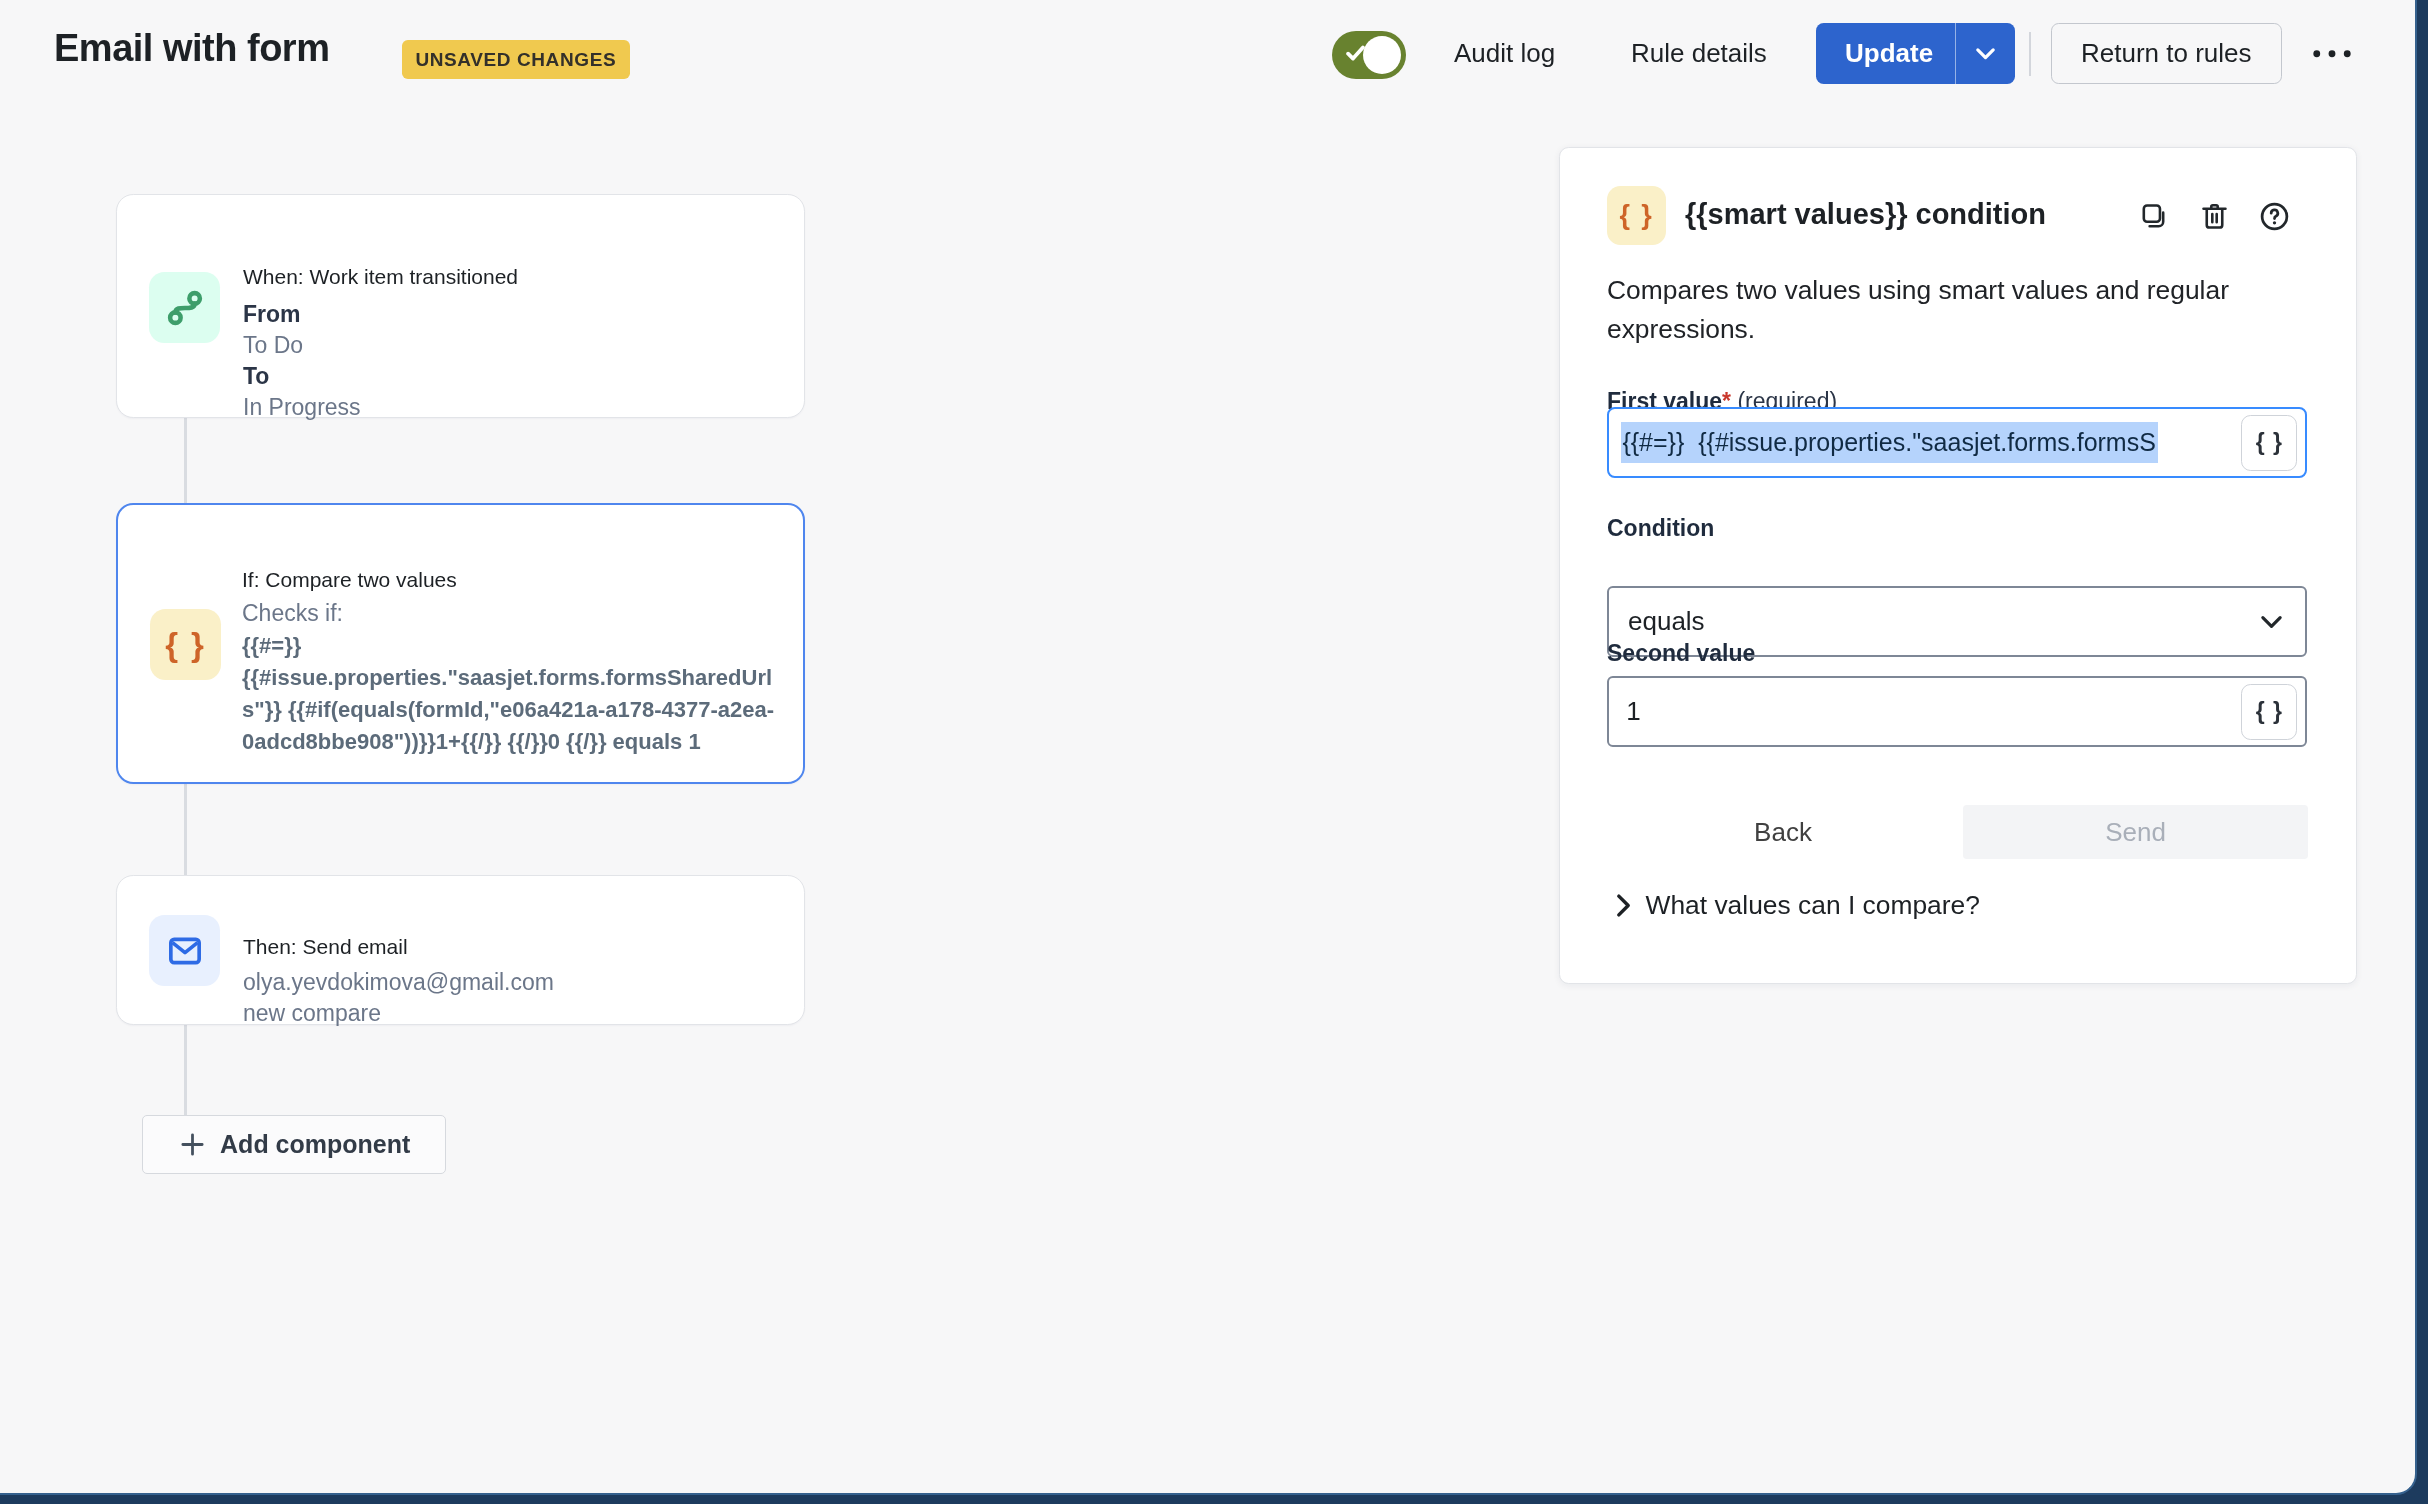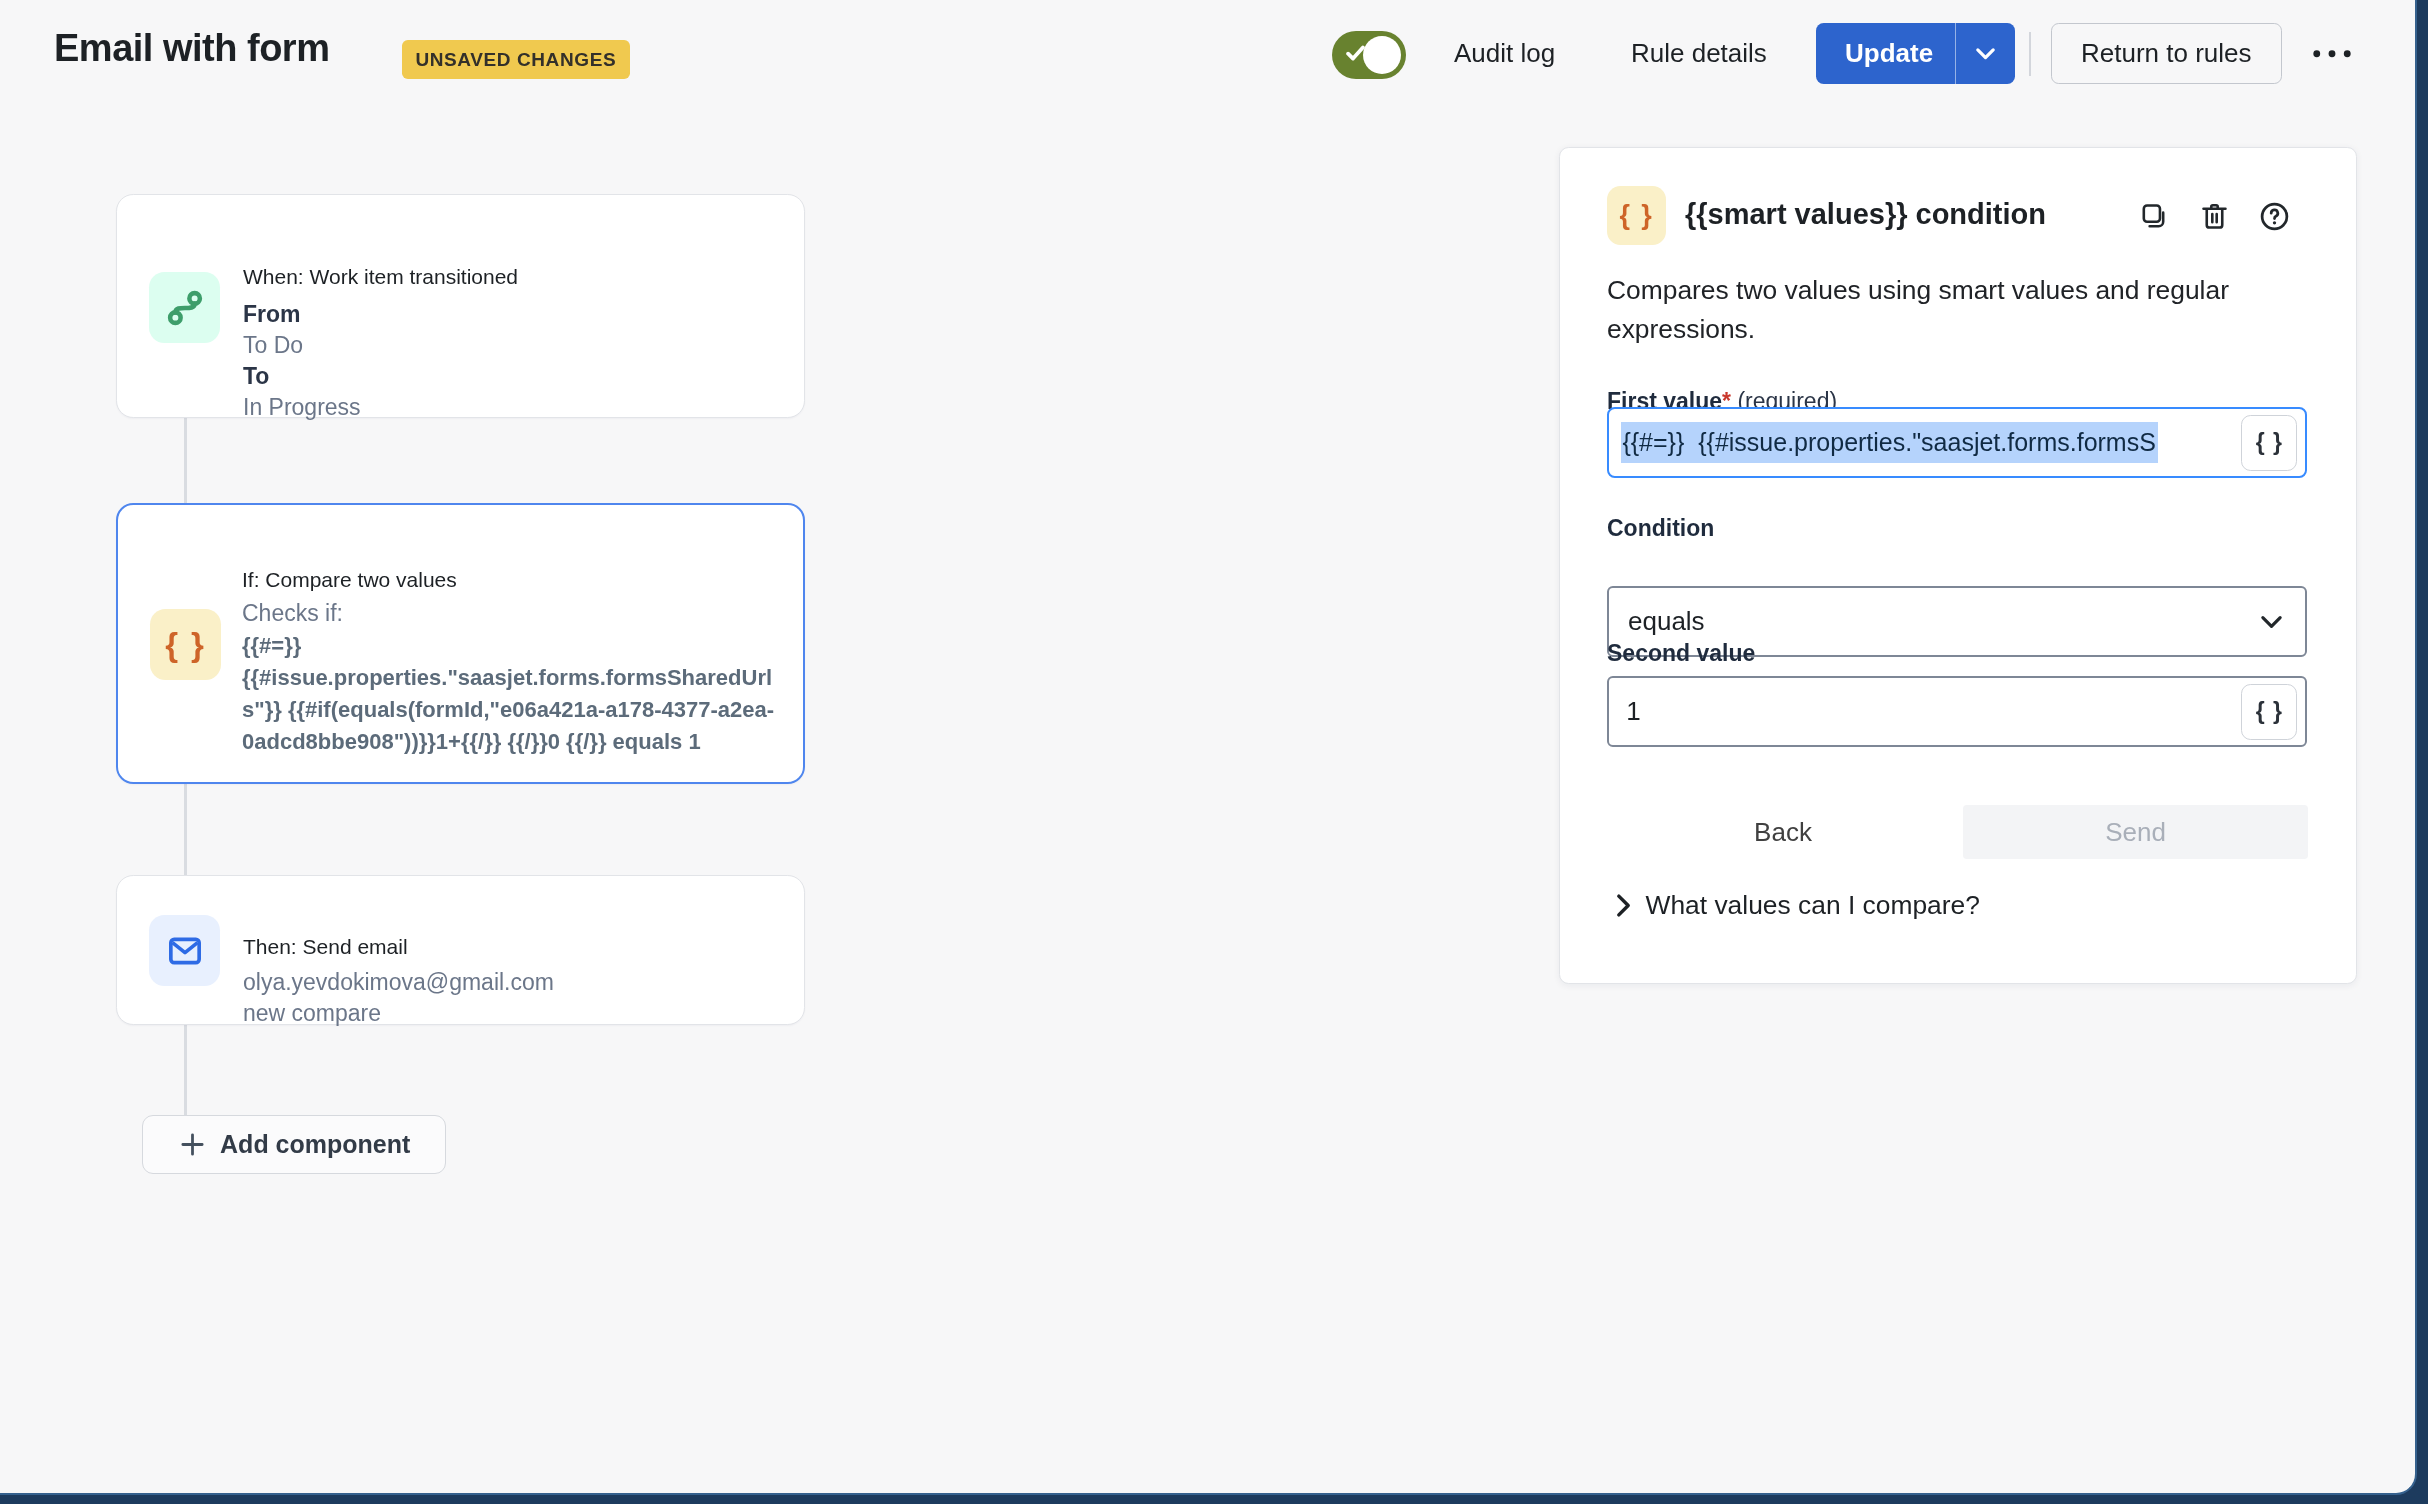--- a/index.html
+++ b/index.html
@@ -54,21 +54,21 @@
   #card-condition .card-body{position:absolute;left:124px;top:31px;}
   .checks-label{font-size:23px;color:var(--gray);margin-top:7.7px;margin-bottom:3.8px;}
   .expression{width:538px;font-size:22px;font-weight:700;color:var(--expr);line-height:32px;overflow-wrap:break-word;}
   #card-action{top:875px;height:150px;}
   #card-action .card-icon{top:39px;background:var(--sky);}
   #card-action .card-body{position:absolute;left:126px;top:27px;}
   #card-action .card-title{margin-bottom:7.7px;}
   .braces-glyph{font-weight:700;color:var(--lemon-ink);letter-spacing:1.9px;}
   .card .braces-glyph{font-size:33px;}
   .add-btn{position:absolute;left:142px;top:1115px;width:304px;height:59px;background:#fbfbfc;border:1.4px solid #d6d9de;
-    border-radius:11px;display:flex;align-items:center;justify-content:center;gap:13.4px;cursor:pointer;}
+    border-radius:5px;display:flex;align-items:center;justify-content:center;gap:13.4px;cursor:pointer;}
   .add-btn span{font-size:25px;font-weight:600;color:#323b47;}
 
   
   .panel{position:absolute;left:1559px;top:147px;width:798px;height:837px;background:#fff;
     border:1.4px solid var(--card-border);border-radius:9.6px;box-shadow:0 1.9px 7.7px rgba(9,30,66,.06);}
   .panel-icon{position:absolute;left:47px;top:38px;width:59px;height:59px;border-radius:13.4px;background:var(--lemon);
     display:flex;align-items:center;justify-content:center;}
   .panel-icon .braces-glyph{font-size:27px;}
   .panel-title{position:absolute;left:125px;top:50px;font-size:29px;font-weight:700;color:var(--ink);}
   .icon-btn{position:absolute;top:46px;width:44px;height:44px;display:flex;align-items:center;justify-content:center;cursor:pointer;}

